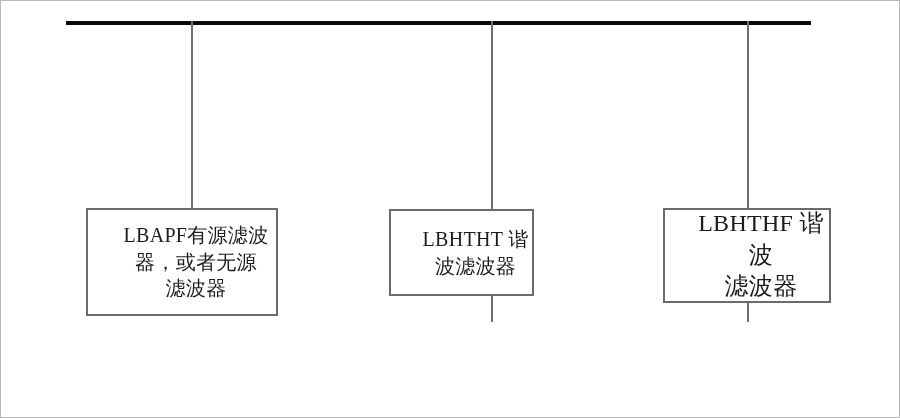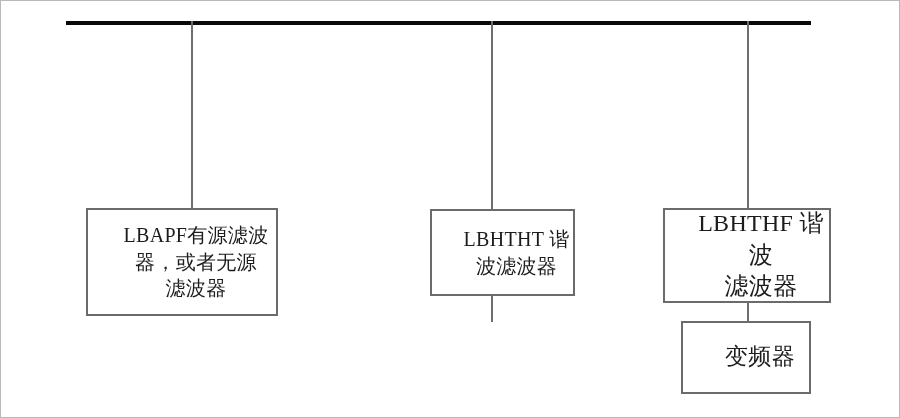--- a/index.html
+++ b/index.html
@@ -70,34 +70,31 @@
   <div class="vline" style="left:190px; top:20px; height:188px;"></div>
 
   <div class="node node-filter-apf" style="left:85px; top:207px; width:192px; height:108px;">
     <span class="label">LBAPF有源滤波
 器，或者无源
 滤波器</span>
   </div>
 
   <div class="vline" style="left:490px; top:20px; height:189px;"></div>
 
-  <div class="node node-filter-ht" style="left:429px; top:208px; width:145px; height:87px;">
+  <div class="node node-filter-ht" style="left:388px; top:208px; width:145px; height:87px;">
     <span class="label">LBHTHT 谐
 波滤波器</span>
   </div>
 
   <div class="vline" style="left:490px; top:294px; height:27px;"></div>
 
 
   <div class="vline" style="left:746px; top:20px; height:188px;"></div>
 
   <div class="node node-filter-hf" style="left:662px; top:207px; width:168px; height:95px;">
     <span class="label">LBHTHF 谐波
 滤波器</span>
   </div>
 
   <div class="vline" style="left:746px; top:301px; height:20px;"></div>
 
-  <div class="node node-load-vfd" style="left:680px; top:320px; width:130px; height:73px;">
-    <span class="label">变频器</span>
-  </div>
 
 </div>
 
 </body></html>

